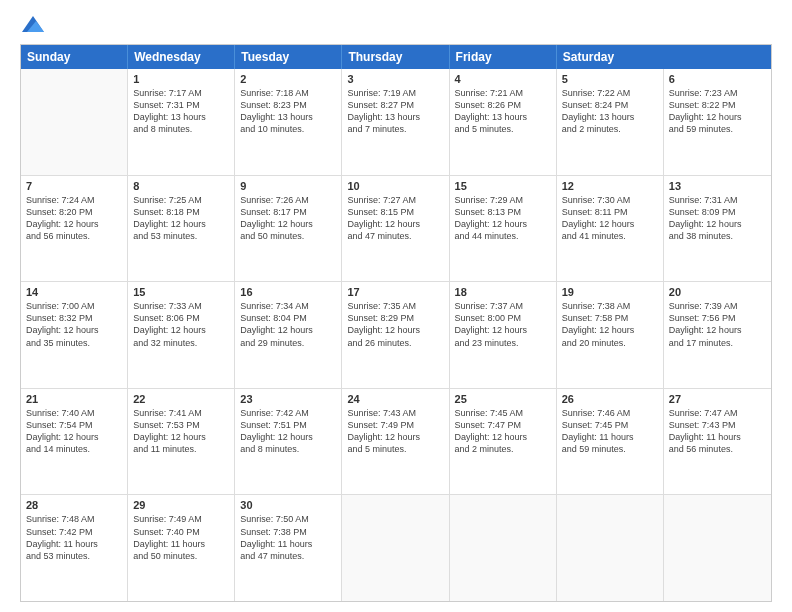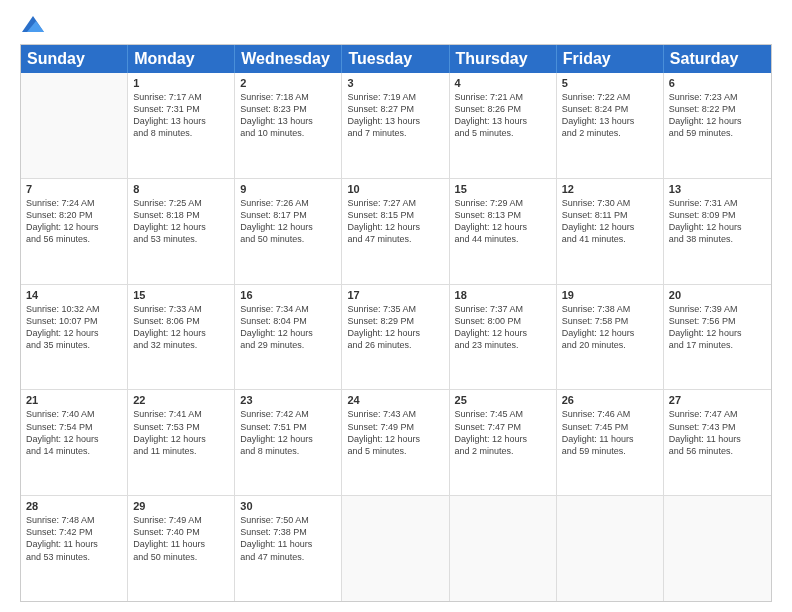--- a/index.html
+++ b/index.html
@@ -67,21 +67,21 @@
       flex-direction: column;
       border: 1px solid #ccc;
     }
     .cal-header {
       display: grid;
       grid-template-columns: repeat(7, 1fr);
       background: #2a6fc9;
     }
     .cal-header-cell {
       color: #fff;
-      font-size: 16px;
+      font-size: 12px;
       font-weight: bold;
       padding: 5px 6px;
       text-align: left;
       border-right: 1px solid #4a8fd9;
     }
     .cal-header-cell:last-child {
       border-right: none;
     }
     .cal-body {
       flex: 1;
@@ -143,21 +143,20 @@
     </div>
     <div class="title-block">
       <div class="month-title"></div>
       <div class="location"></div>
     </div>
   </div>
 
   <div class="calendar">
     <div class="cal-header">
     <div class="cal-header-cell">Sunday</div>
-        <div class="cal-header-cell">Monday</div>
         <div class="cal-header-cell">Wednesday</div>
         <div class="cal-header-cell">Tuesday</div>
         <div class="cal-header-cell">Thursday</div>
         <div class="cal-header-cell">Friday</div>
         <div class="cal-header-cell">Saturday</div>
       </div>
     <div class="cal-body">
     <div class="cal-row">
           <div class="cal-cell empty"></div>
           <div class="cal-cell">
@@ -250,22 +249,22 @@
             <div class="day-num">13</div>
             <div class="cell-line">Sunrise: 7:31 AM</div>
             <div class="cell-line">Sunset: 8:09 PM</div>
             <div class="cell-line">Daylight: 12 hours</div>
             <div class="cell-line">and 38 minutes.</div>
           </div>
         </div>
         <div class="cal-row">
           <div class="cal-cell">
             <div class="day-num">14</div>
-            <div class="cell-line">Sunrise: 10:32 AM</div>
-            <div class="cell-line">Sunset: 10:07 PM</div>
+            <div class="cell-line">Sunrise: 7:00 AM</div>
+            <div class="cell-line">Sunset: 8:32 PM</div>
             <div class="cell-line">Daylight: 12 hours</div>
             <div class="cell-line">and 35 minutes.</div>
           </div>
           <div class="cal-cell">
             <div class="day-num">15</div>
             <div class="cell-line">Sunrise: 7:33 AM</div>
             <div class="cell-line">Sunset: 8:06 PM</div>
             <div class="cell-line">Daylight: 12 hours</div>
             <div class="cell-line">and 32 minutes.</div>
           </div>

